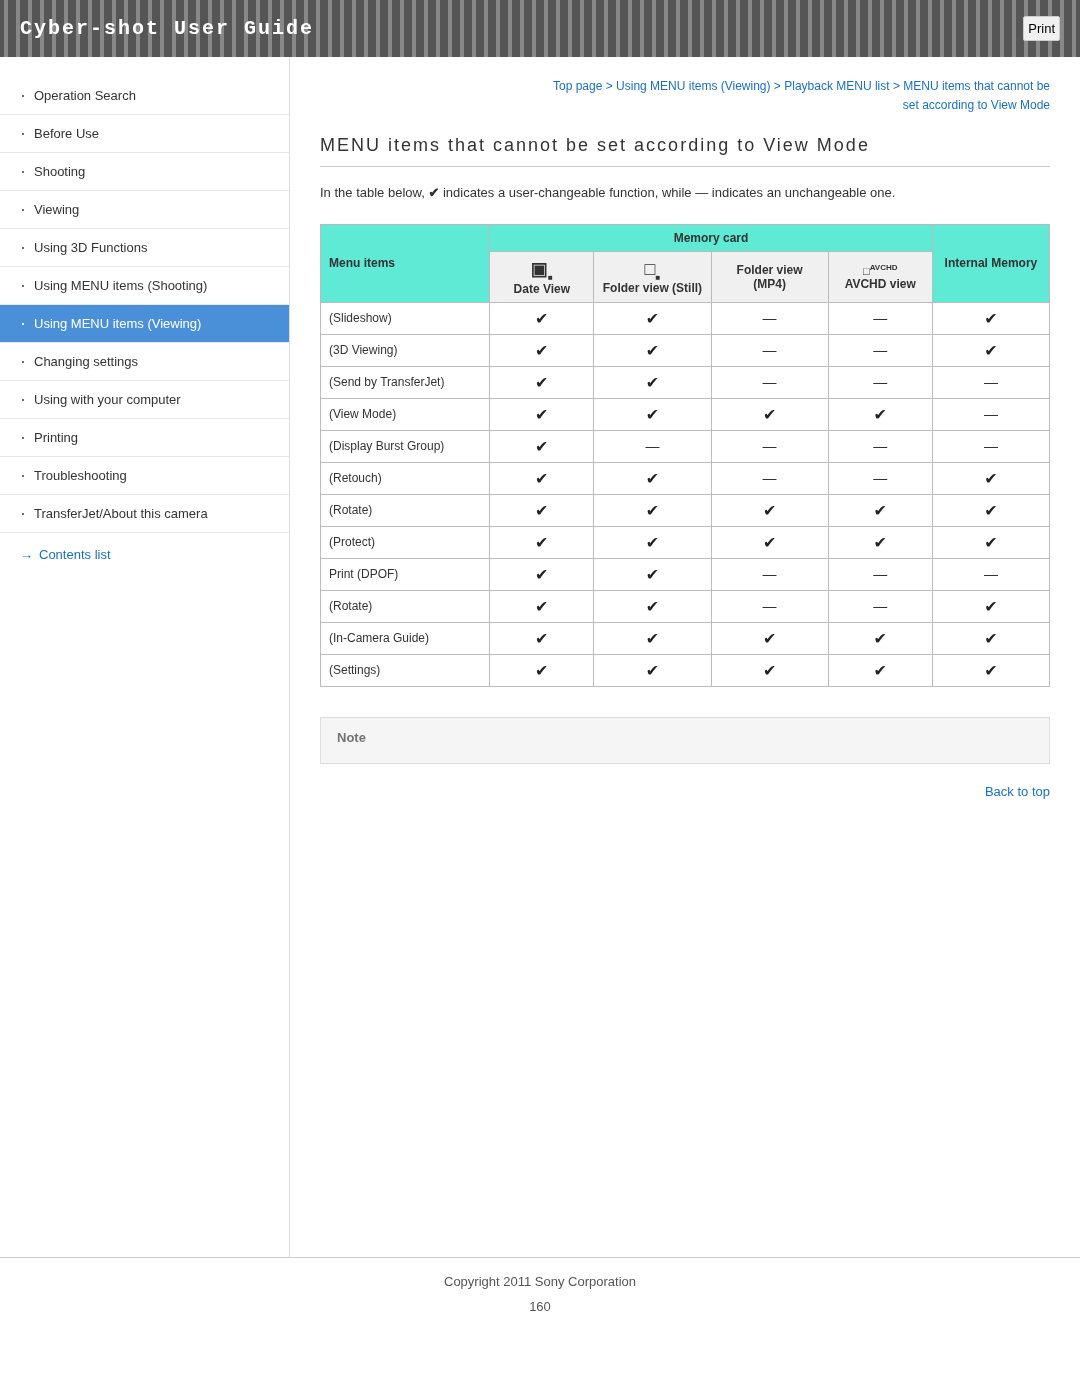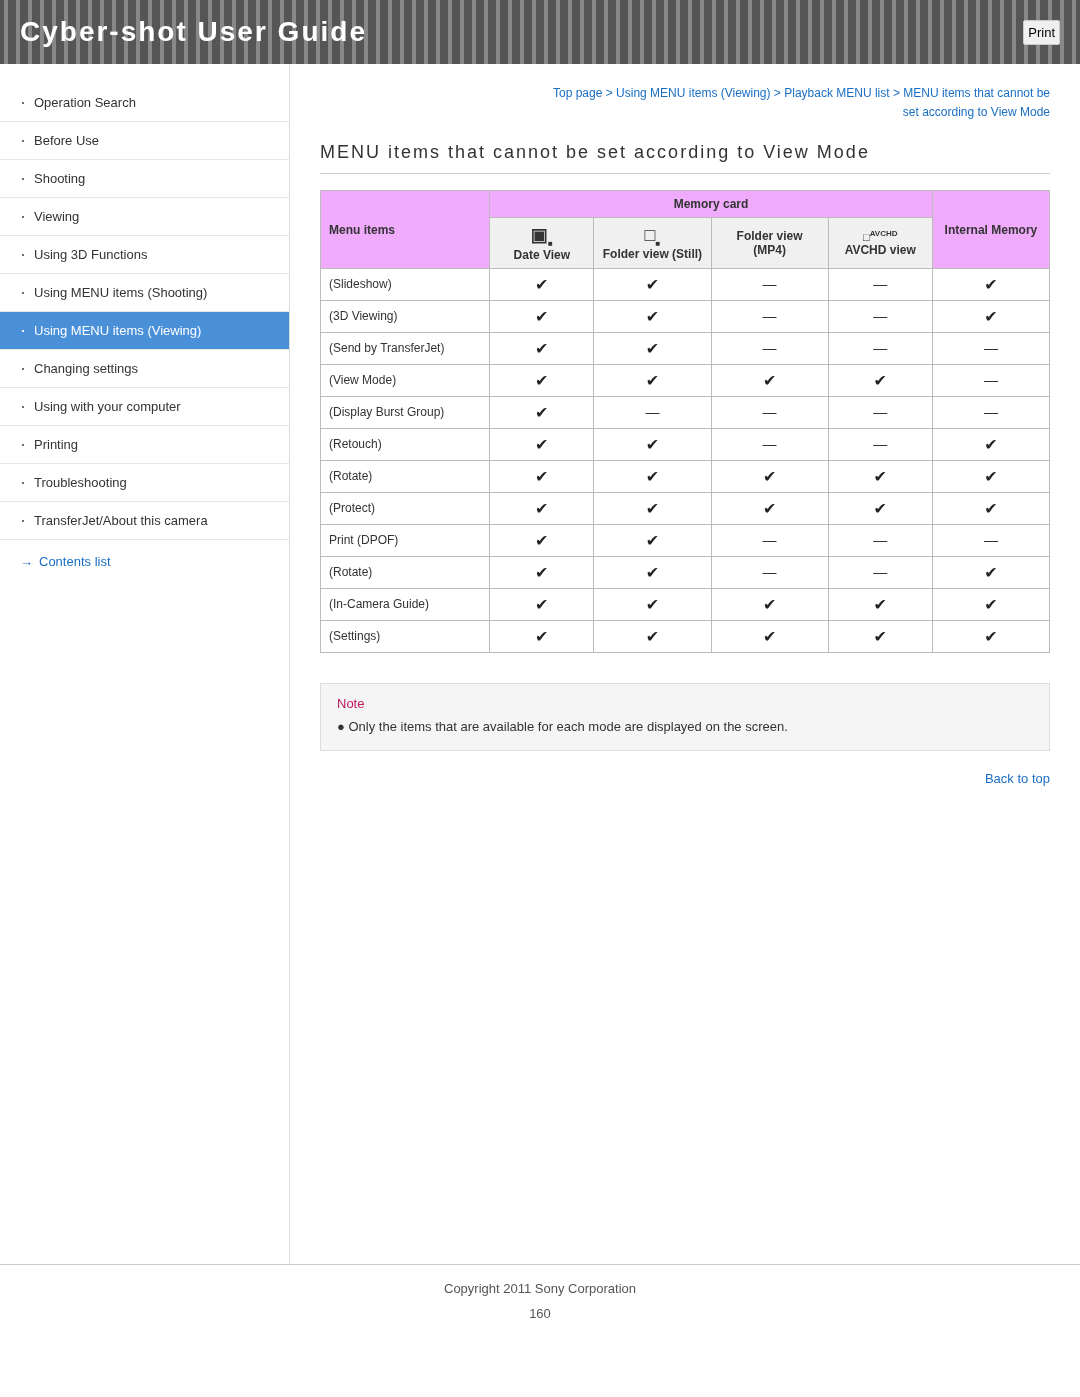--- a/index.html
+++ b/index.html
@@ -12,25 +12,25 @@
         #555 0px, #555 4px,
         #888 4px, #888 8px,
         #555 8px, #555 12px
       );
       padding: 16px 20px;
       display: flex;
       align-items: center;
       justify-content: space-between;
     }
     .header-title {
-      font-size: 28px;
+      font-size: 20px;
       font-weight: bold;
       color: #fff;
       letter-spacing: 2px;
-      font-family: Liberation Sans, sans-serif;
+      font-family: Liberation Mono, monospace;
     }
     .print-btn {
       background: #f0f0f0;
       border: 1px solid #ccc;
       padding: 4px 4px;
       font-size: 13px;
       cursor: pointer;
       border-radius: 2px;
     }
 
@@ -127,21 +127,21 @@
       border: 1px solid #bbb;
       padding: 6px 8px;
       text-align: center;
       vertical-align: middle;
     }
     .menu-table .col-menu-items {
       text-align: left;
       width: 130px;
     }
     .menu-table .header-group {
-      background: #f0abfc;
+      background: #5eead4;
     }
     .menu-table .subheader {
       background: #f0f0f0;
     }
     .checkmark {
       font-size: 16px;
       color: #222;
     }
     .dash {
       font-size: 14px;
@@ -150,22 +150,22 @@
 
     
     .note-box {
       background: #f5f5f5;
       border: 1px solid #ddd;
       padding: 12px 16px;
       margin-bottom: 20px;
       font-size: 13px;
     }
     .note-label {
-      color: #be185d;
-      font-weight: normal;
+      color: #737373;
+      font-weight: bold;
       margin-bottom: 6px;
     }
     .note-content {
       line-height: 1.6;
     }
 
     
     .back-to-top {
       text-align: right;
       color: #1a6fc4;
@@ -225,20 +225,25 @@
 
     <div class="breadcrumb">
       <span style="cursor:pointer;">Top page</span> &gt;
       <span style="cursor:pointer;">Using MENU items (Viewing)</span> &gt;
       <span style="cursor:pointer;">Playback MENU list</span> &gt;
       <span>MENU items that cannot be<br>set according to View Mode</span>
     </div>
 
     <h1 class="page-title">MENU items that cannot be set according to View Mode</h1>
 
+    <p class="description">
+      <span>In the table below,</span>
+      <strong>✔</strong>
+      <span>indicates a user-changeable function, while — indicates an unchangeable one.</span>
+    </p>
 
     <table class="menu-table">
       <thead>
         <tr>
           <th class="col-menu-items header-group" rowspan="2">Menu items</th>
           <th class="header-group" colspan="4">Memory card</th>
           <th class="header-group" rowspan="2" style="width:90px;">Internal Memory</th>
         </tr>
         <tr class="subheader">
           <th style="width:80px;">
@@ -354,23 +359,20 @@
             <td><span class="checkmark">✔</span></td>
             <td><span class="checkmark">✔</span></td>
             <td><span class="checkmark">✔</span></td>
             <td><span class="checkmark">✔</span></td>
           </tr>
         </tbody>
     </table>
 
     <div class="note-box">
       <div class="note-label">Note</div>
-      <div class="note-content">
-        <span>● </span><span>Only the items that are available for each mode are displayed on the screen.</span>
-      </div>
     </div>
 
     <div class="back-to-top">
       <span>Back to top</span>
     </div>
 
   </main>
 </div>
 
 <div class="footer">

